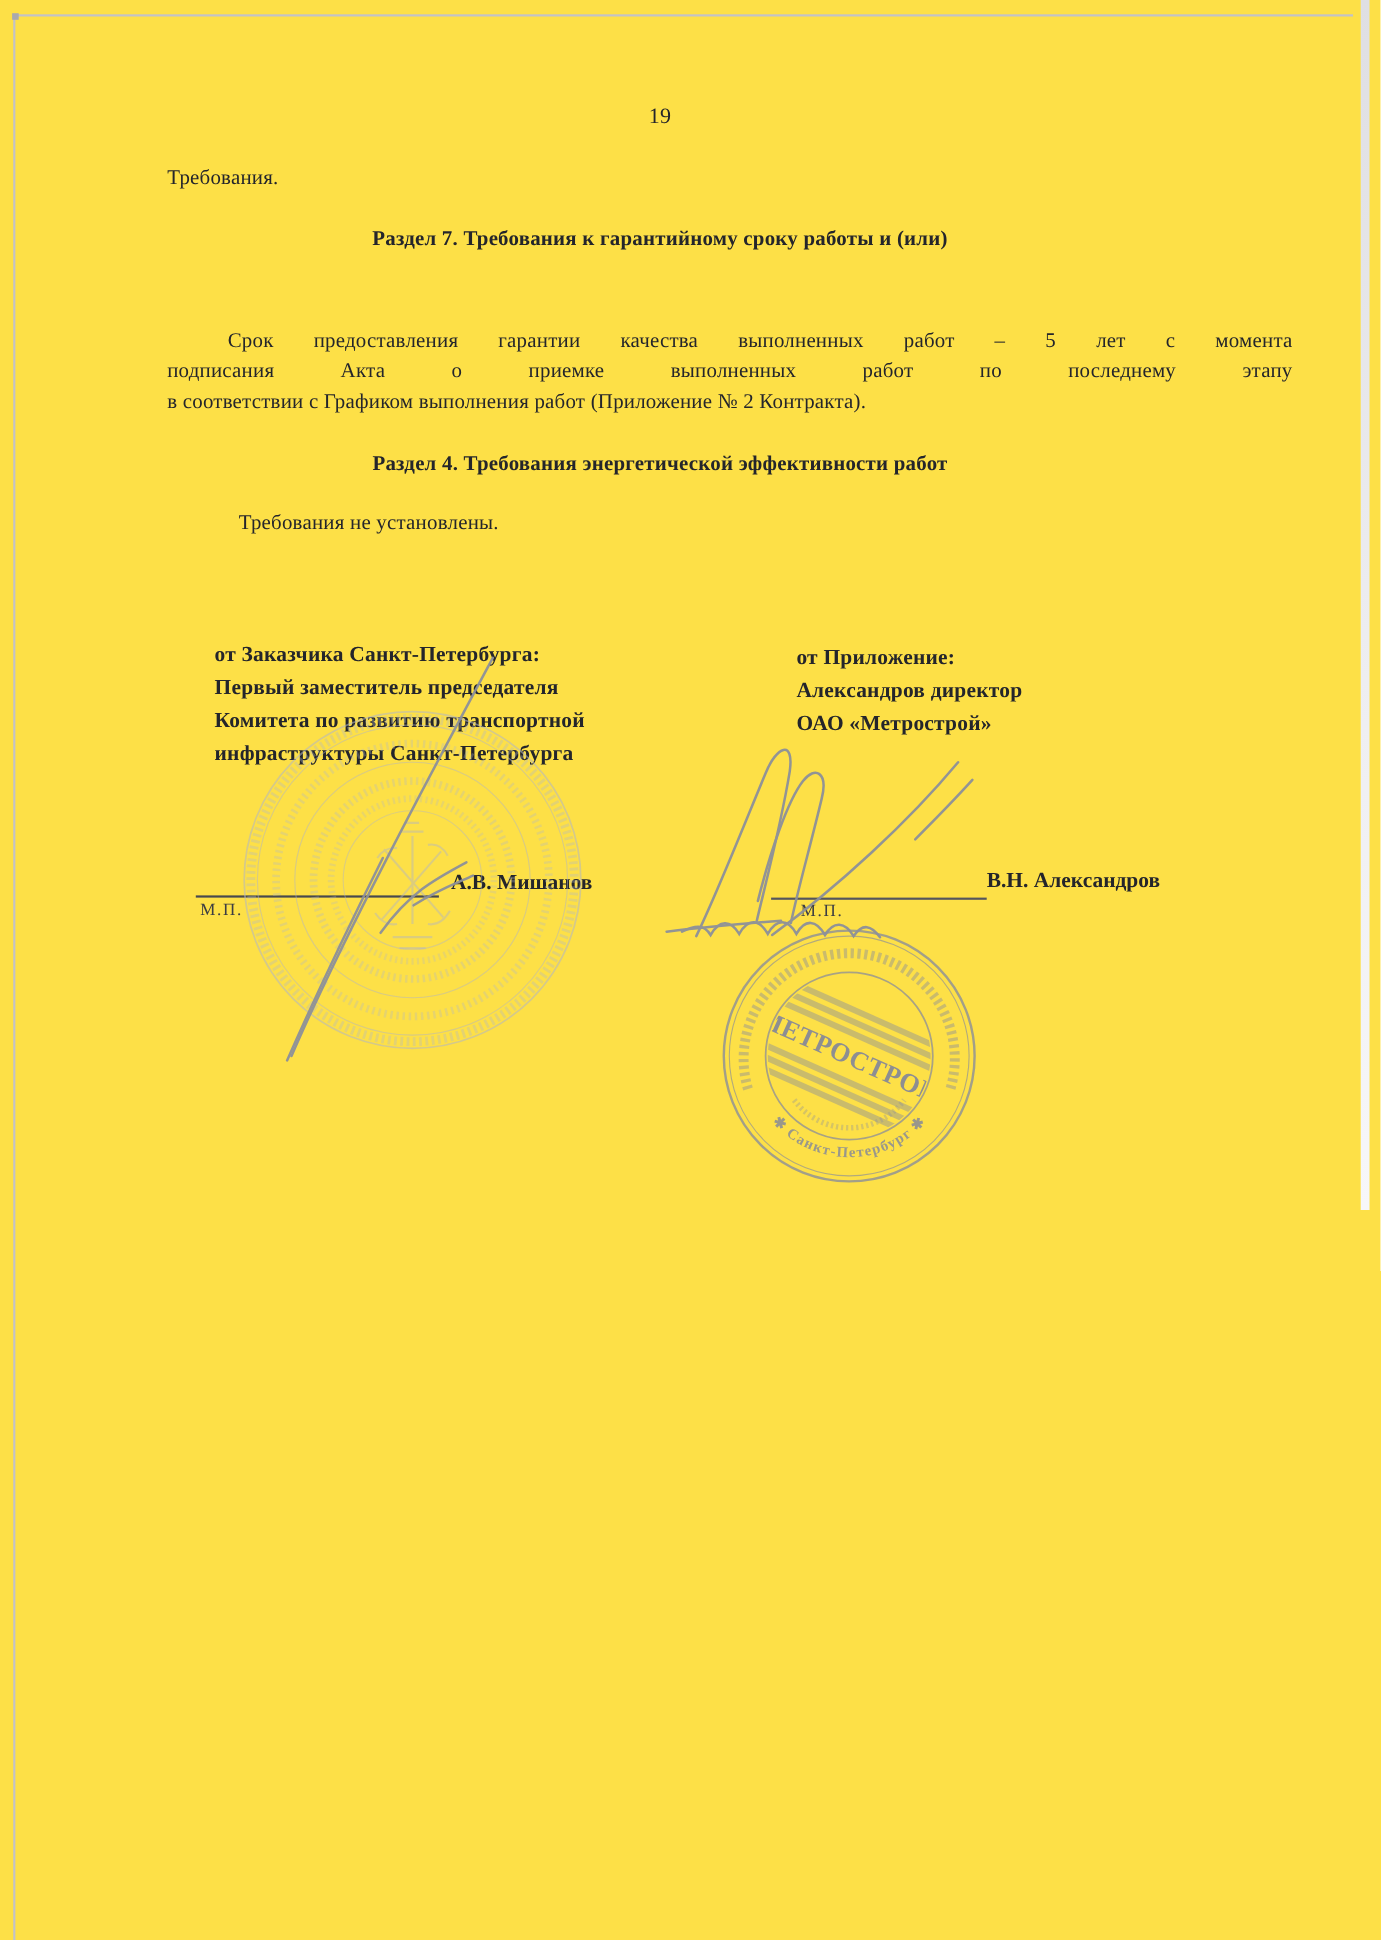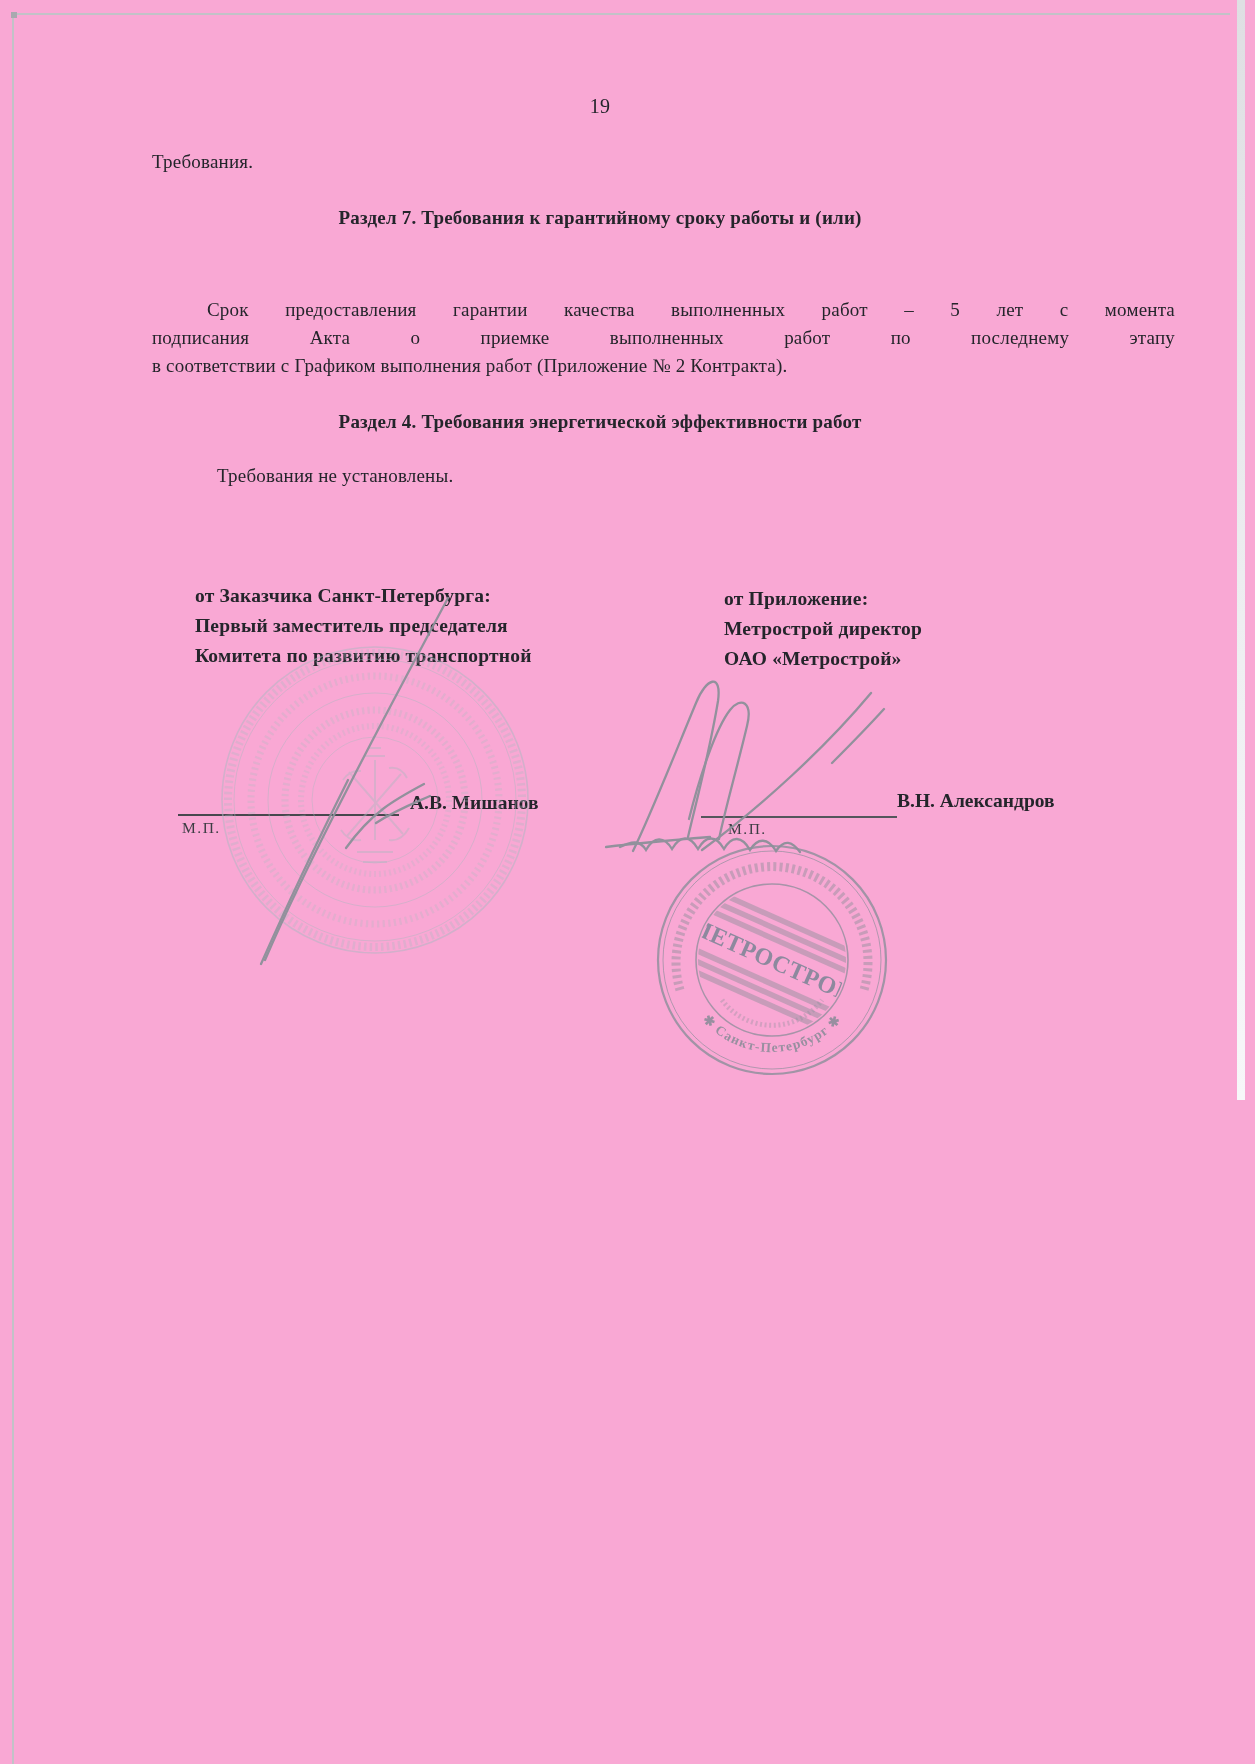--- a/index.html
+++ b/index.html
@@ -1,18 +1,18 @@
 <!DOCTYPE html>
 <html lang="ru"><head>
 <meta charset="utf-8">
 <style>
   html,body { margin:0; padding:0; background:#ffffff; }
   #page {
     position:relative; width:1255px; height:1764px;
-    background:#f9a8d4; overflow:hidden;
+    background:#fde047; overflow:hidden;
     font-family:"Liberation Serif","DejaVu Serif",serif;
     color:#24252b;
   }
   
   .scan-line { position:absolute; background:#c2c2c7; }
   .scan-right { position:absolute; background:linear-gradient(to bottom,#dfdfe3,#efeff2 60%,#f7f7f9); }
   .corner-nub { position:absolute; background:#a9a9af; }
 
   .tline { position:absolute; font-size:19px; line-height:28px; letter-spacing:0.2px; z-index:2; }
   .just  { text-align:justify; text-align-last:justify; }
@@ -49,25 +49,26 @@
   <div class="tline just" style="left:152px; top:324px; width:1023px;">подписания Акта о приемке выполненных работ по последнему этапу</div>
   <div class="tline" style="left:152px; top:352px;text-align:right;">в соответствии с Графиком выполнения работ (Приложение № 2 Контракта).</div>
 
   <div class="tline center bold" style="left:152px; top:408px; width:896px;">Раздел 4. Требования энергетической эффективности работ</div>
   <div class="tline" style="left:217px; top:462px;">Требования не установлены.</div>
 
   <div class="sig-block" style="left:195px; top:581px;">
     <div>от Заказчика Санкт-Петербурга:</div>
     <div>Первый заместитель председателя</div>
     <div>Комитета по развитию транспортной</div>
+    <div>инфраструктуры Санкт-Петербурга</div>
   </div>
 
   <div class="sig-block" style="left:724px; top:584px;">
     <div>от Приложение:</div>
-    <div>Метрострой директор</div>
+    <div>Александров директор</div>
     <div>ОАО «Метрострой»</div>
   </div>
 
   <div class="sig-rule" style="left:178px; top:814px; width:221px; background:#47484e;"></div>
   <div class="sig-name" style="left:410px; top:792px;">А.В. Мишанов</div>
   <div class="mp" style="left:182px; top:819px;">М.П.</div>
 
   <div class="sig-rule" style="left:701px; top:816px; width:196px; background:#55565c;"></div>
   <div class="sig-name" style="left:897px; top:790px;">В.Н. Александров</div>
   <div class="mp" style="left:728px; top:820px;">М.П.</div>

